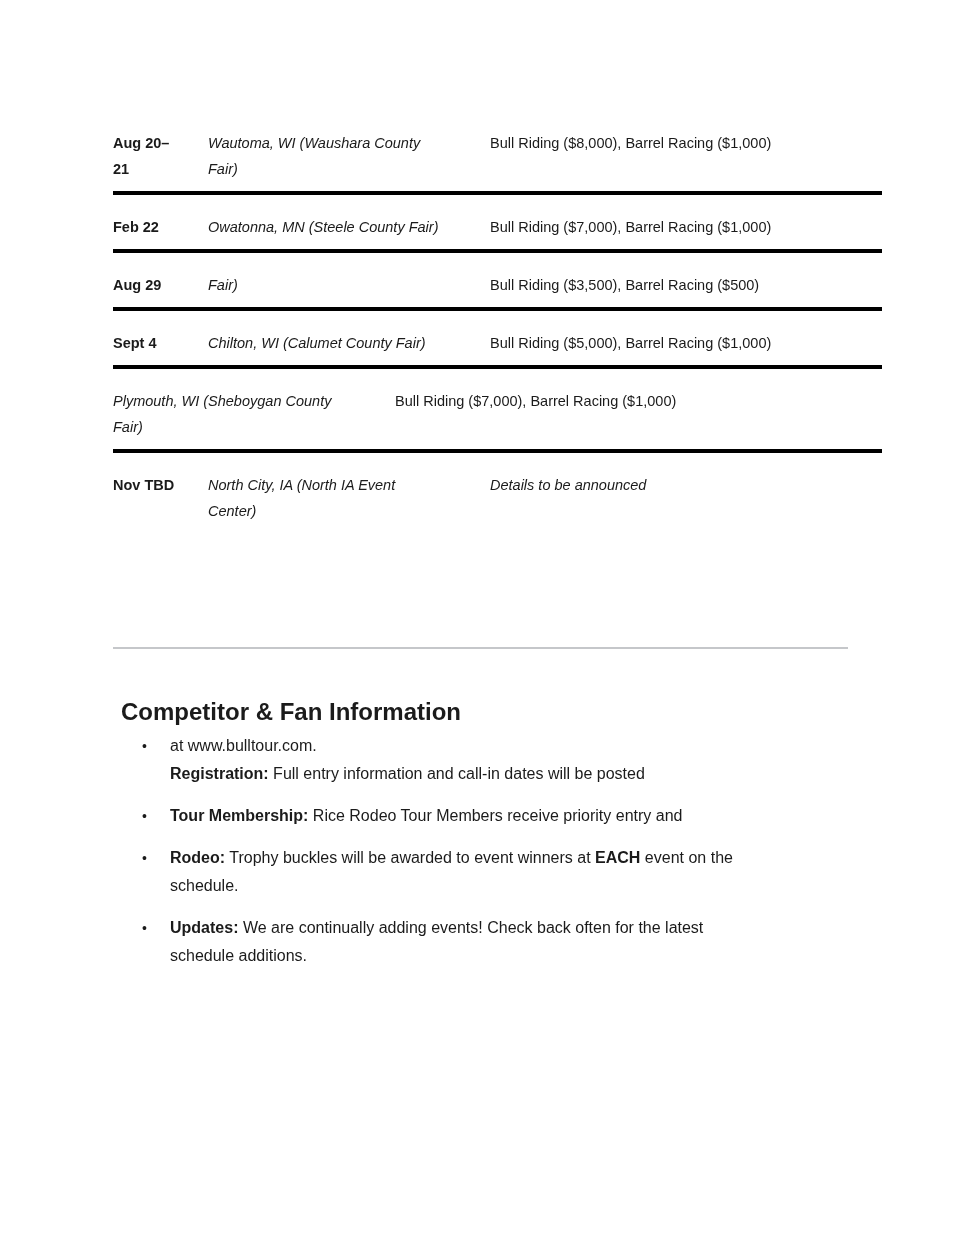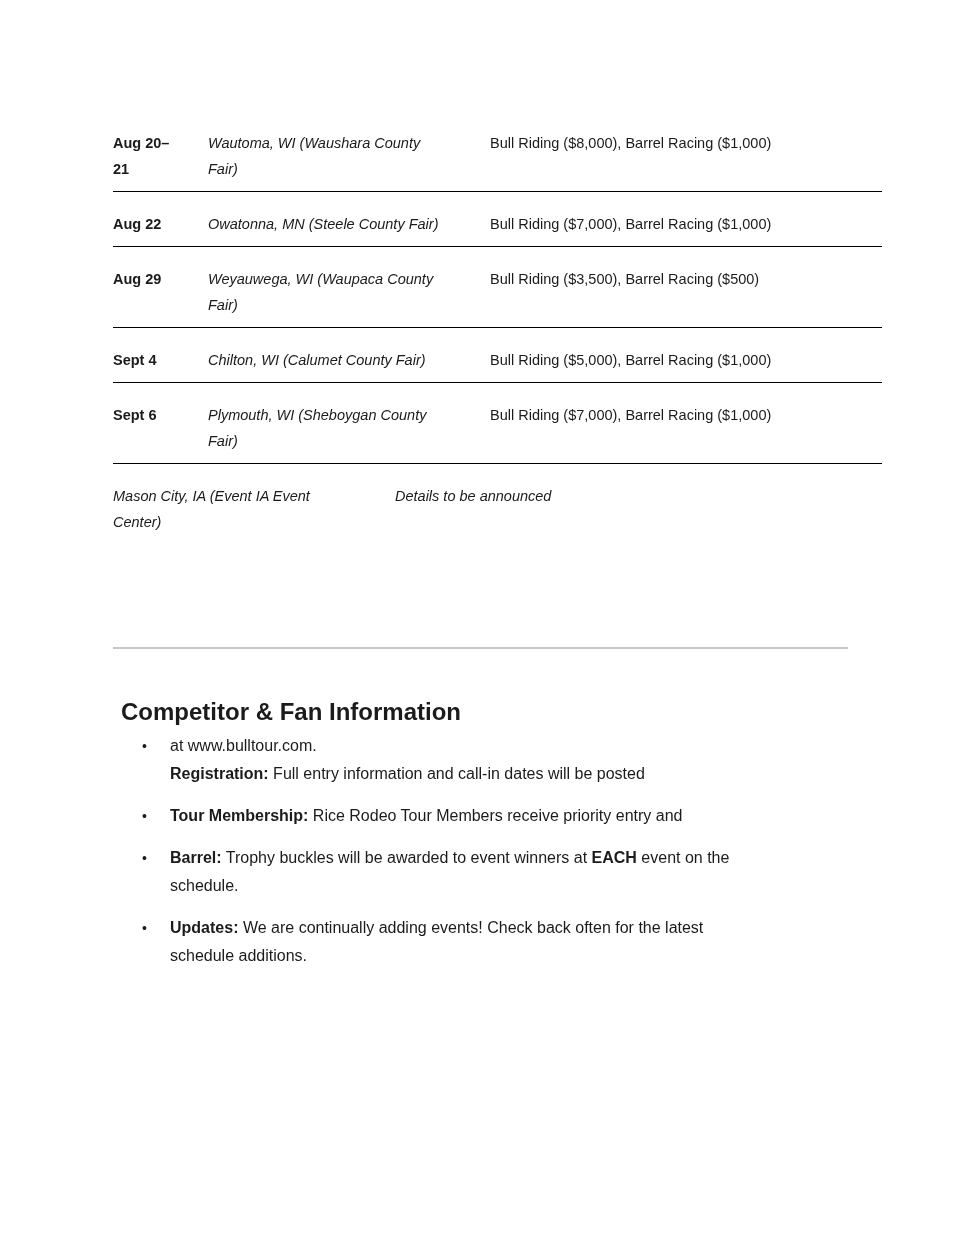--- a/index.html
+++ b/index.html
@@ -10,21 +10,21 @@
     color: #1b1b1b;
     overflow: hidden;
   }
   .page { position: relative; width: 960px; height: 1243px; background: #ffffff; }
 
   
   .schedule-table { position: absolute; left: 113px; top: 130px; width: 769px; }
   .row {
     display: flex;
     padding: 19px 0 9px 0;
-    border-bottom: 1px solid #000000;
+    border-bottom: 4px solid #000000;
     font-size: 14.5px;
     line-height: 26px;
   }
   .row:first-child { padding-top: 0; }
   .row:last-child { border-bottom: none; }
   .cell { flex: 0 0 auto; }
   .cell.date { width: 95px; font-weight: bold; padding-right: 8px; }
   .cell.location { width: 282px; padding-right: 10px; font-style: italic; }
   .cell.events { flex: 1 1 auto; }
   .b { font-weight: bold; }
@@ -71,59 +71,58 @@
           <div>21</div>
         </div>
         <div class="cell location">
           <div>Wautoma, WI (Waushara County</div>
           <div>Fair)</div>
         </div>
         <div class="cell events"><span>Bull Riding ($8,000), Barrel Racing ($1,000)</span></div>
       </div>
       <div class="row">
         <div class="cell date">
-          <div>Aug 22</div>
+          <div>Feb 22</div>
         </div>
         <div class="cell location">
           <div>Owatonna, MN (Steele County Fair)</div>
         </div>
         <div class="cell events"><span>Bull Riding ($7,000), Barrel Racing ($1,000)</span></div>
       </div>
       <div class="row">
         <div class="cell date">
           <div>Aug 29</div>
         </div>
         <div class="cell location">
-          <div>Weyauwega, WI (Waupaca County</div>
           <div>Fair)</div>
         </div>
         <div class="cell events"><span>Bull Riding ($3,500), Barrel Racing ($500)</span></div>
       </div>
       <div class="row">
         <div class="cell date">
           <div>Sept 4</div>
         </div>
         <div class="cell location">
           <div>Chilton, WI (Calumet County Fair)</div>
         </div>
         <div class="cell events"><span>Bull Riding ($5,000), Barrel Racing ($1,000)</span></div>
       </div>
       <div class="row">
-        <div class="cell date">
-          <div>Sept 6</div>
-        </div>
         <div class="cell location">
           <div>Plymouth, WI (Sheboygan County</div>
           <div>Fair)</div>
         </div>
         <div class="cell events"><span>Bull Riding ($7,000), Barrel Racing ($1,000)</span></div>
       </div>
       <div class="row">
+        <div class="cell date">
+          <div>Nov TBD</div>
+        </div>
         <div class="cell location">
-          <div>Mason City, IA (Event IA Event</div>
+          <div>North City, IA (North IA Event</div>
           <div>Center)</div>
         </div>
         <div class="cell events"><span class="i">Details to be announced</span></div>
       </div>
     </div>
 
   <div class="section-divider"></div>
 
   <h2 class="section-heading">Competitor &amp; Fan Information</h2>
 
@@ -132,21 +131,21 @@
         <span class="dot">•</span>
         <div class="line"><span>at www.bulltour.com.</span></div>
         <div class="line"><span class="b ">Registration:</span><span> Full entry information and call-in dates will be posted</span></div>
       </li>
       <li>
         <span class="dot">•</span>
         <div class="line"><span class="b ">Tour Membership:</span><span> Rice Rodeo Tour Members receive priority entry and</span></div>
       </li>
       <li>
         <span class="dot">•</span>
-        <div class="line"><span class="b ">Barrel:</span><span> Trophy buckles will be awarded to event winners at </span><span class="b ">EACH</span><span> event on the</span></div>
+        <div class="line"><span class="b ">Rodeo:</span><span> Trophy buckles will be awarded to event winners at </span><span class="b ">EACH</span><span> event on the</span></div>
         <div class="line"><span>schedule.</span></div>
       </li>
       <li>
         <span class="dot">•</span>
         <div class="line"><span class="b ">Updates:</span><span> We are continually adding events! Check back often for the latest</span></div>
         <div class="line"><span>schedule additions.</span></div>
       </li>
     </ul>
 
 </div>

